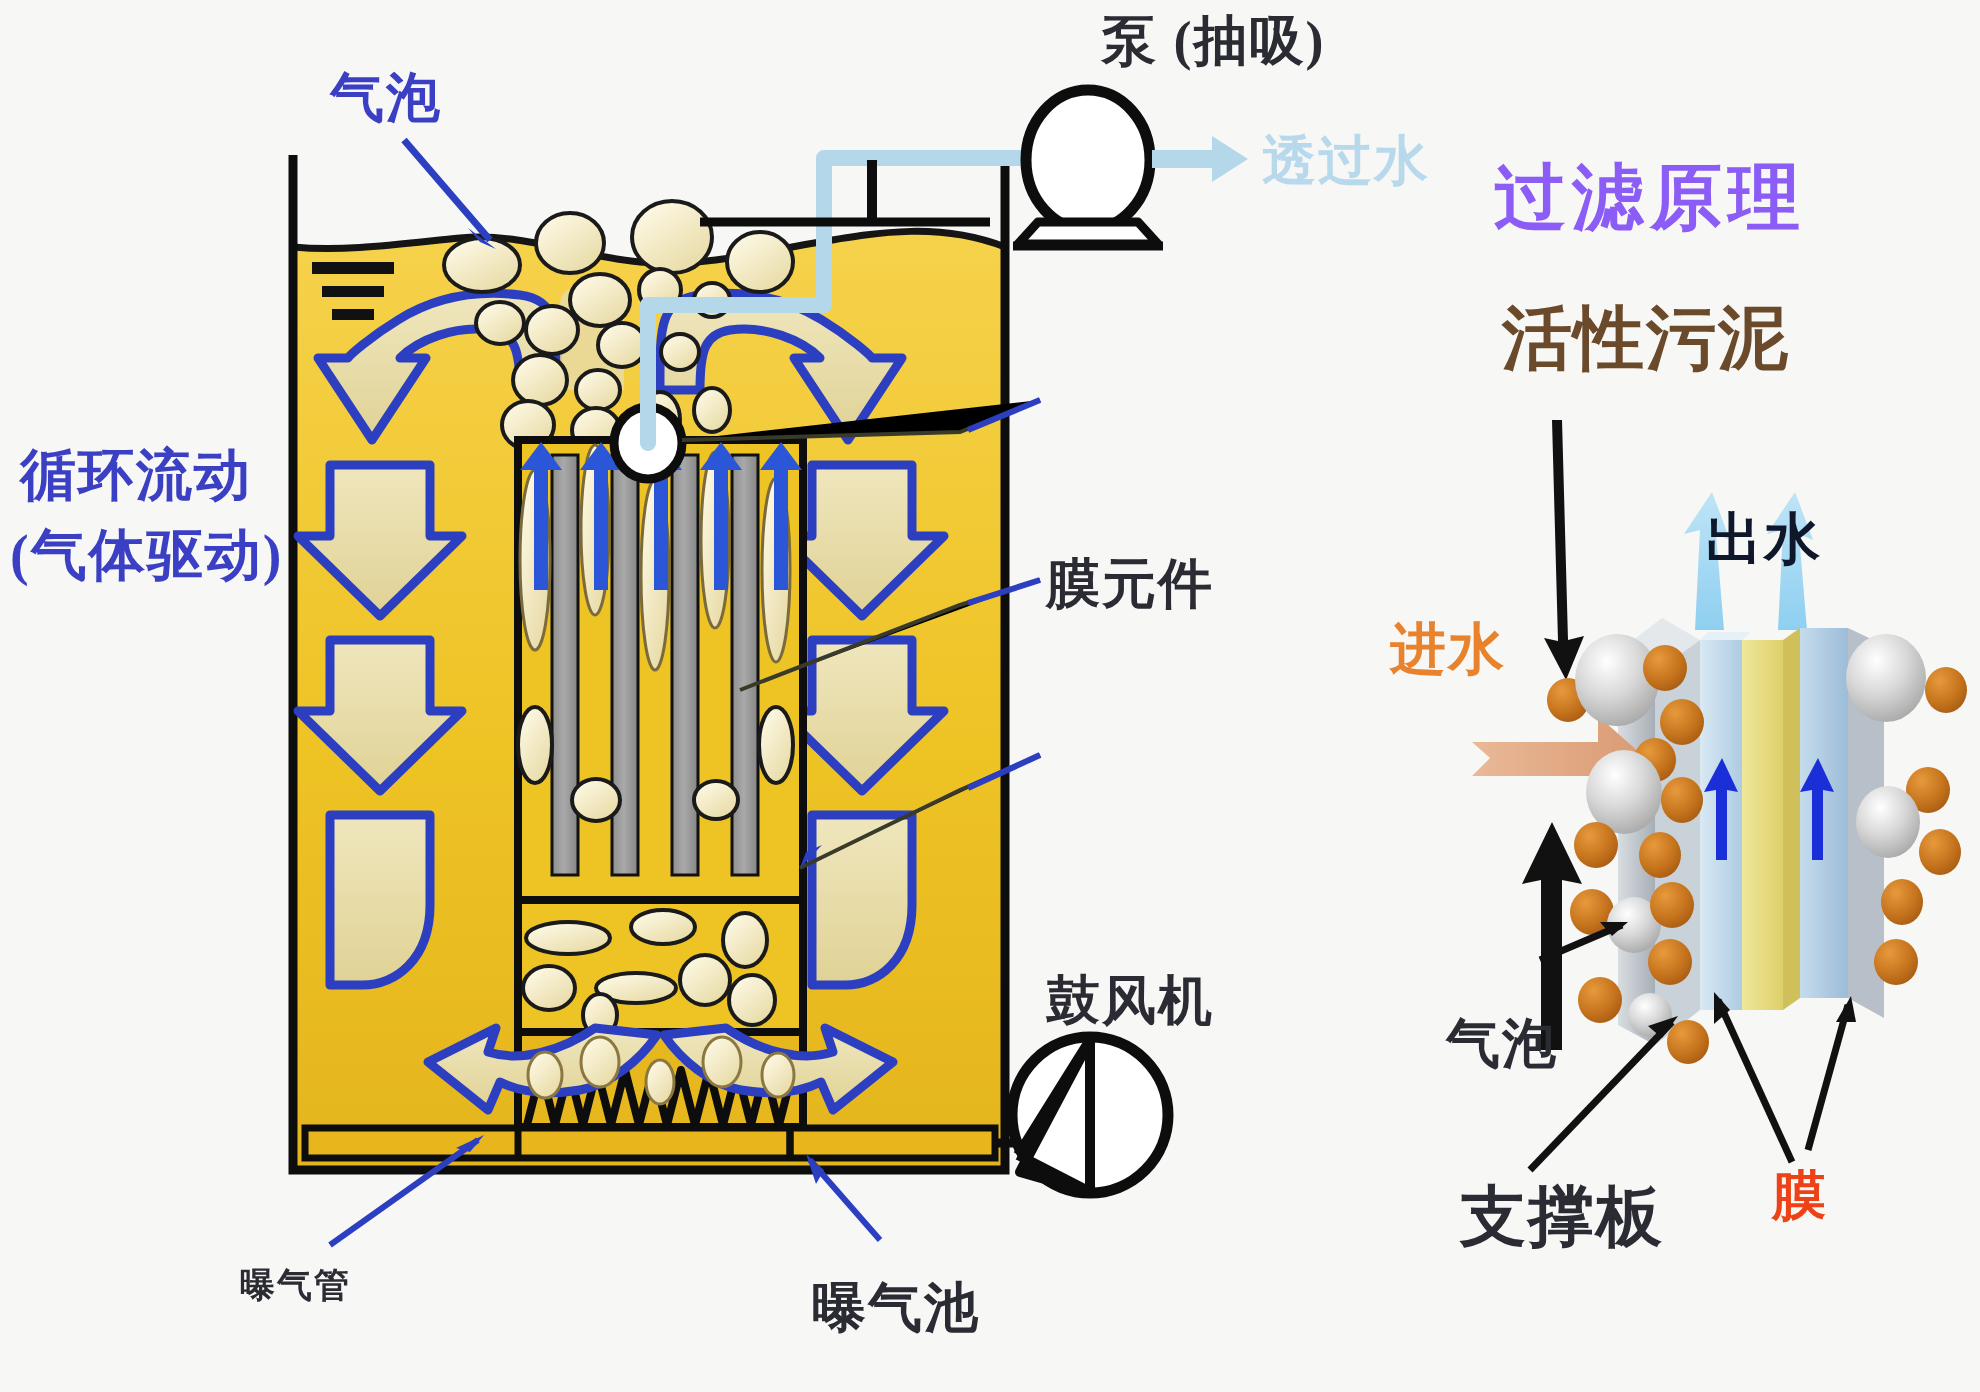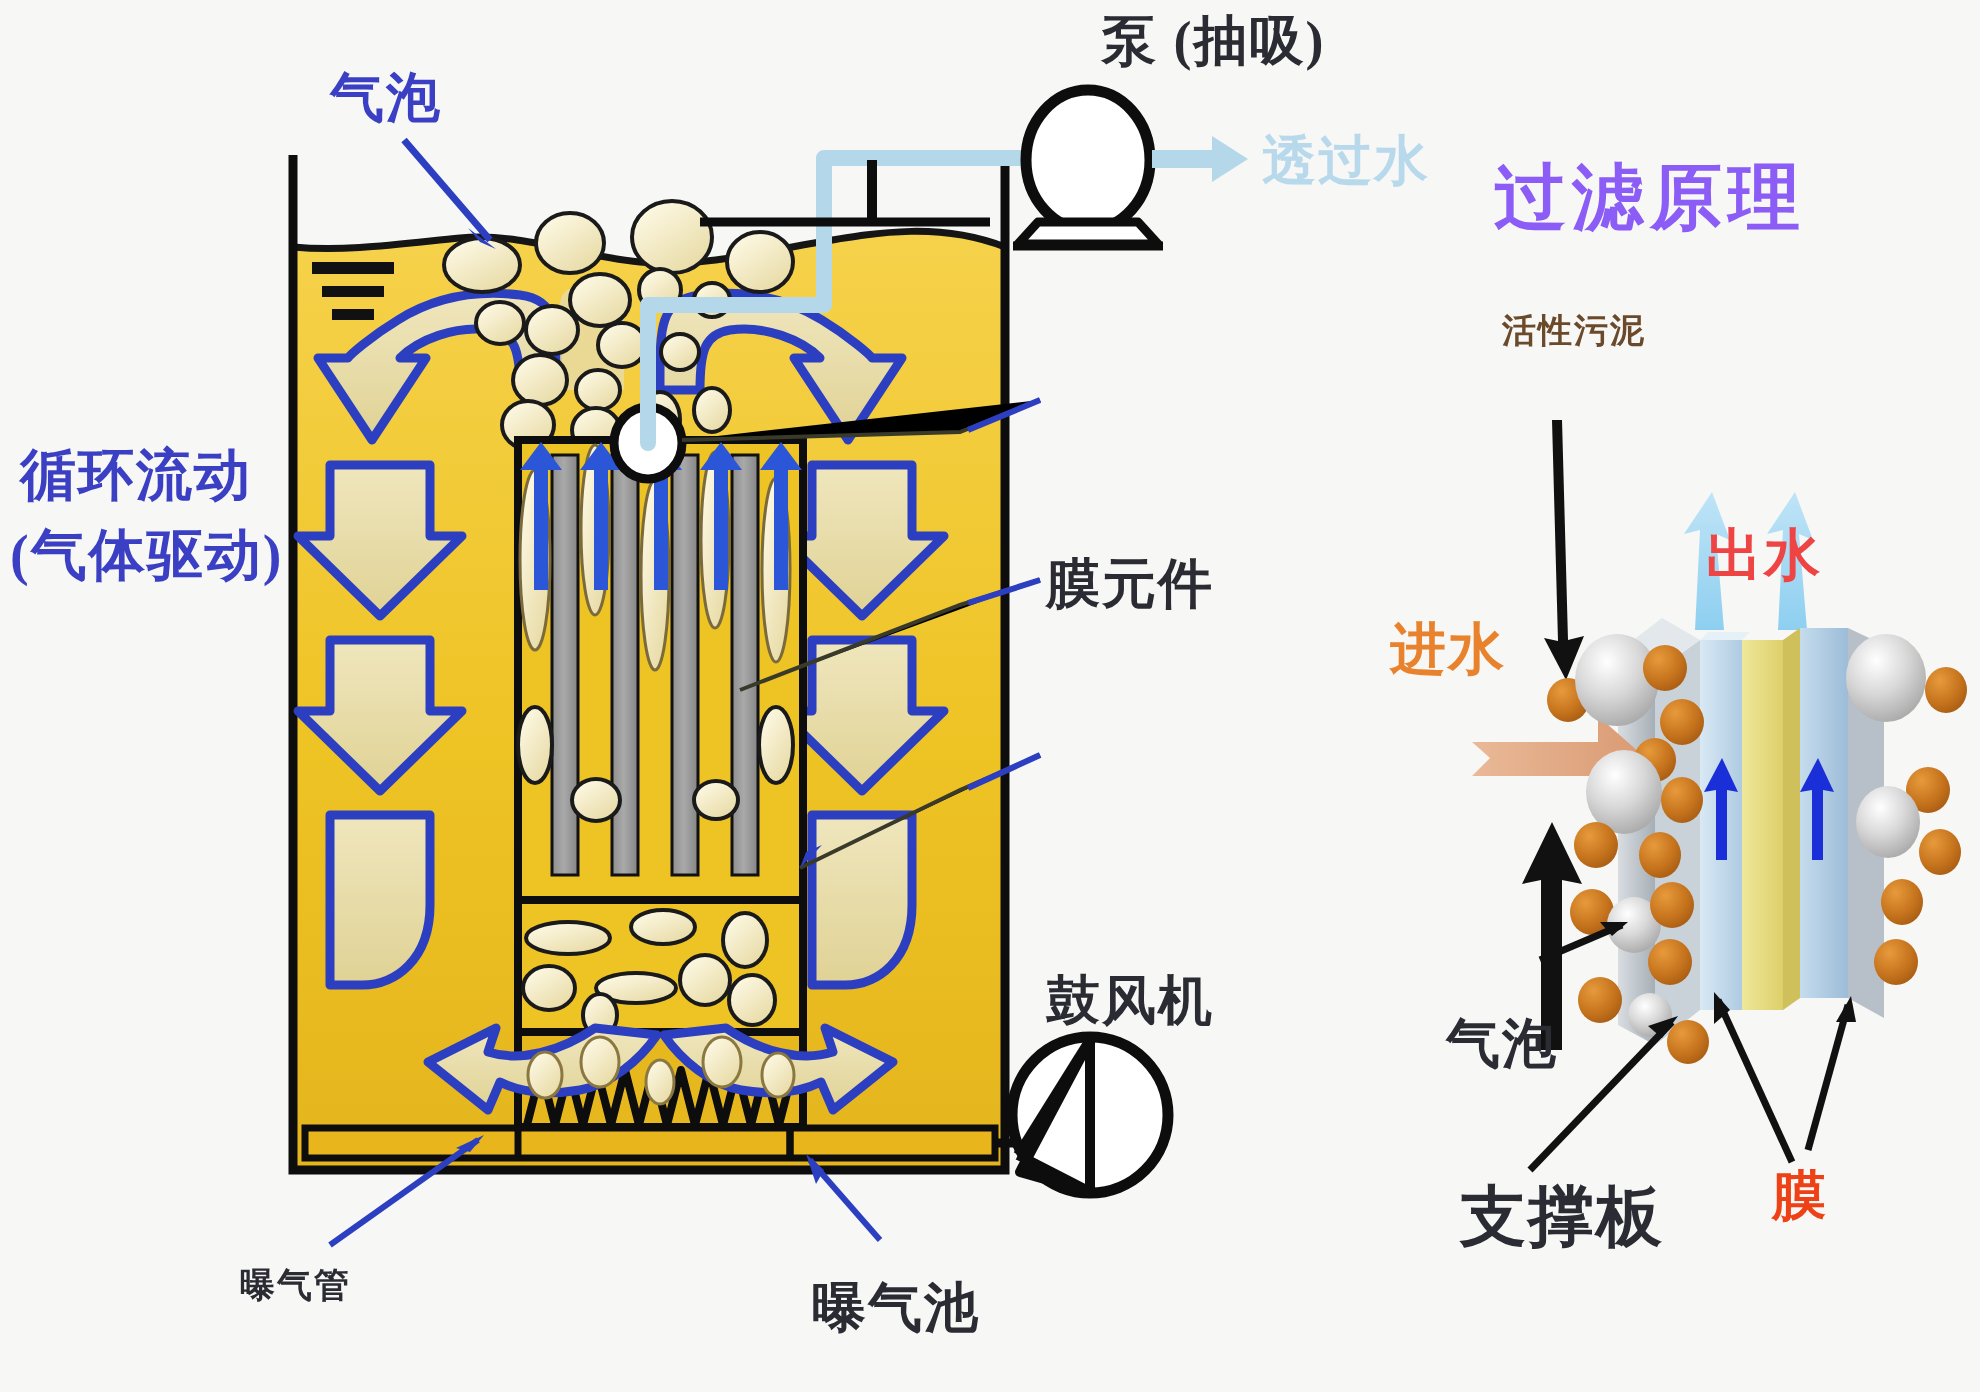--- a/index.html
+++ b/index.html
@@ -18,21 +18,21 @@
     font-family:"Liberation Serif","DejaVu Serif",serif;
     font-weight:700;
     color:#2b2b33;
     letter-spacing:2px;
   }
   .lbl-blue{color:#3b3fc4;}
   .lbl-lightblue{color:#b8d9ec;}
   .lbl-orange{color:#e8822c;}
   .lbl-red{color:#ee4216;}
   .lbl-brown{color:#6b4a2c;}
-  .lbl-navy{color:#ef4444;margin-top:16px;}
+  .lbl-navy{color:#0f172a;}
   .title{
     font-family:Liberation Serif, serif;
     font-weight:700;
     color:#8b5cf6;
     letter-spacing:6px;
     text-align:right;
   }
 </style>
 </head>
 <body>
@@ -412,21 +412,21 @@
 
 
   <div class="lbl" style="left:1046px;top:965px;font-size:54px;">鼓风机</div>
 
   <div class="lbl" style="left:240px;top:1262px;font-size:35px;">曝气管</div>
 
   <div class="lbl" style="left:812px;top:1272px;font-size:54px;">曝气池</div>
 
   <div class="title" style="position:absolute;left:1494px;top:150px;font-size:72px;">过滤原理</div>
 
-  <div class="lbl lbl-brown" style="left:1502px;top:308px;font-size:34px;">活性污泥</div>
+  <div class="lbl lbl-brown" style="left:1502px;top:292px;font-size:70px;">活性污泥</div>
 
   <div class="lbl lbl-orange" style="left:1390px;top:612px;font-size:56px;">进水</div>
 
   <div class="lbl lbl-navy" style="left:1706px;top:502px;font-size:56px;">出水</div>
 
   <div class="lbl" style="left:1446px;top:1008px;font-size:54px;">气泡</div>
 
   <div class="lbl" style="left:1460px;top:1172px;font-size:66px;">支撑板</div>
 
   <div class="lbl lbl-red" style="left:1772px;top:1160px;font-size:54px;">膜</div>

